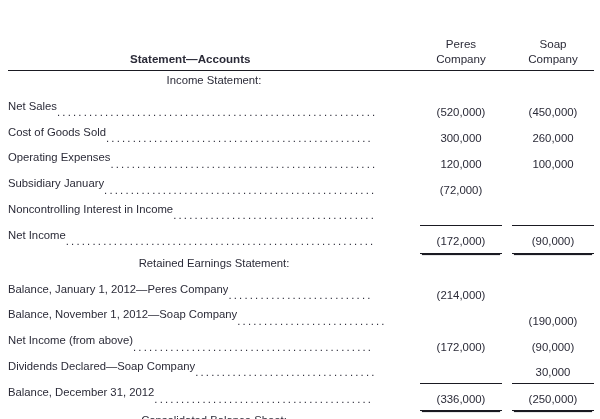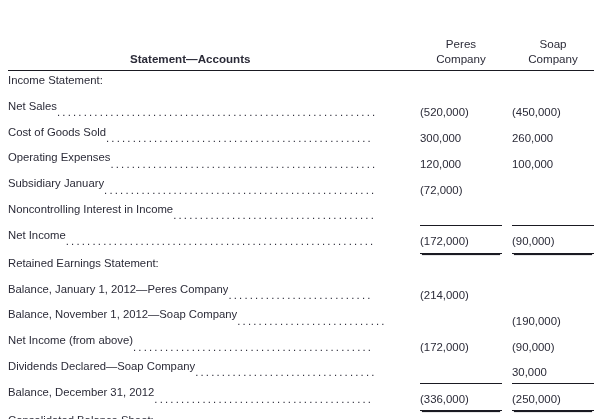--- a/index.html
+++ b/index.html
@@ -77,37 +77,37 @@
     position: relative;
     overflow: hidden;
   }
   .lbl-inner {
     display: inline-block;
     max-width: 372px;
     overflow: hidden;
     white-space: nowrap;
   }
 
-  .ind-0 { padding-left: 0px; }
+  .ind-0 { padding-left: 0px; text-align: center; }
   .ind-1 { padding-left: 12px; }
   .ind-2 { padding-left: 24px; }
 
   
   .leader {
     display: inline-block;
     overflow: hidden;
     white-space: nowrap;
     letter-spacing: 2.2px;
     color: #2b2b38;
     vertical-align: bottom;
     font-size: 11.3px;
   }
 
   .num {
-    text-align: left;
+    text-align: center;
     padding-right: 0;
     font-size: 11.4px;
   }
   .num-peres { padding-right: 2px; }
   .num-soap  { padding-right: 0px; }
 
   
   .tl-single {
     border-top: 1.1px solid #1a1a22;
   }

